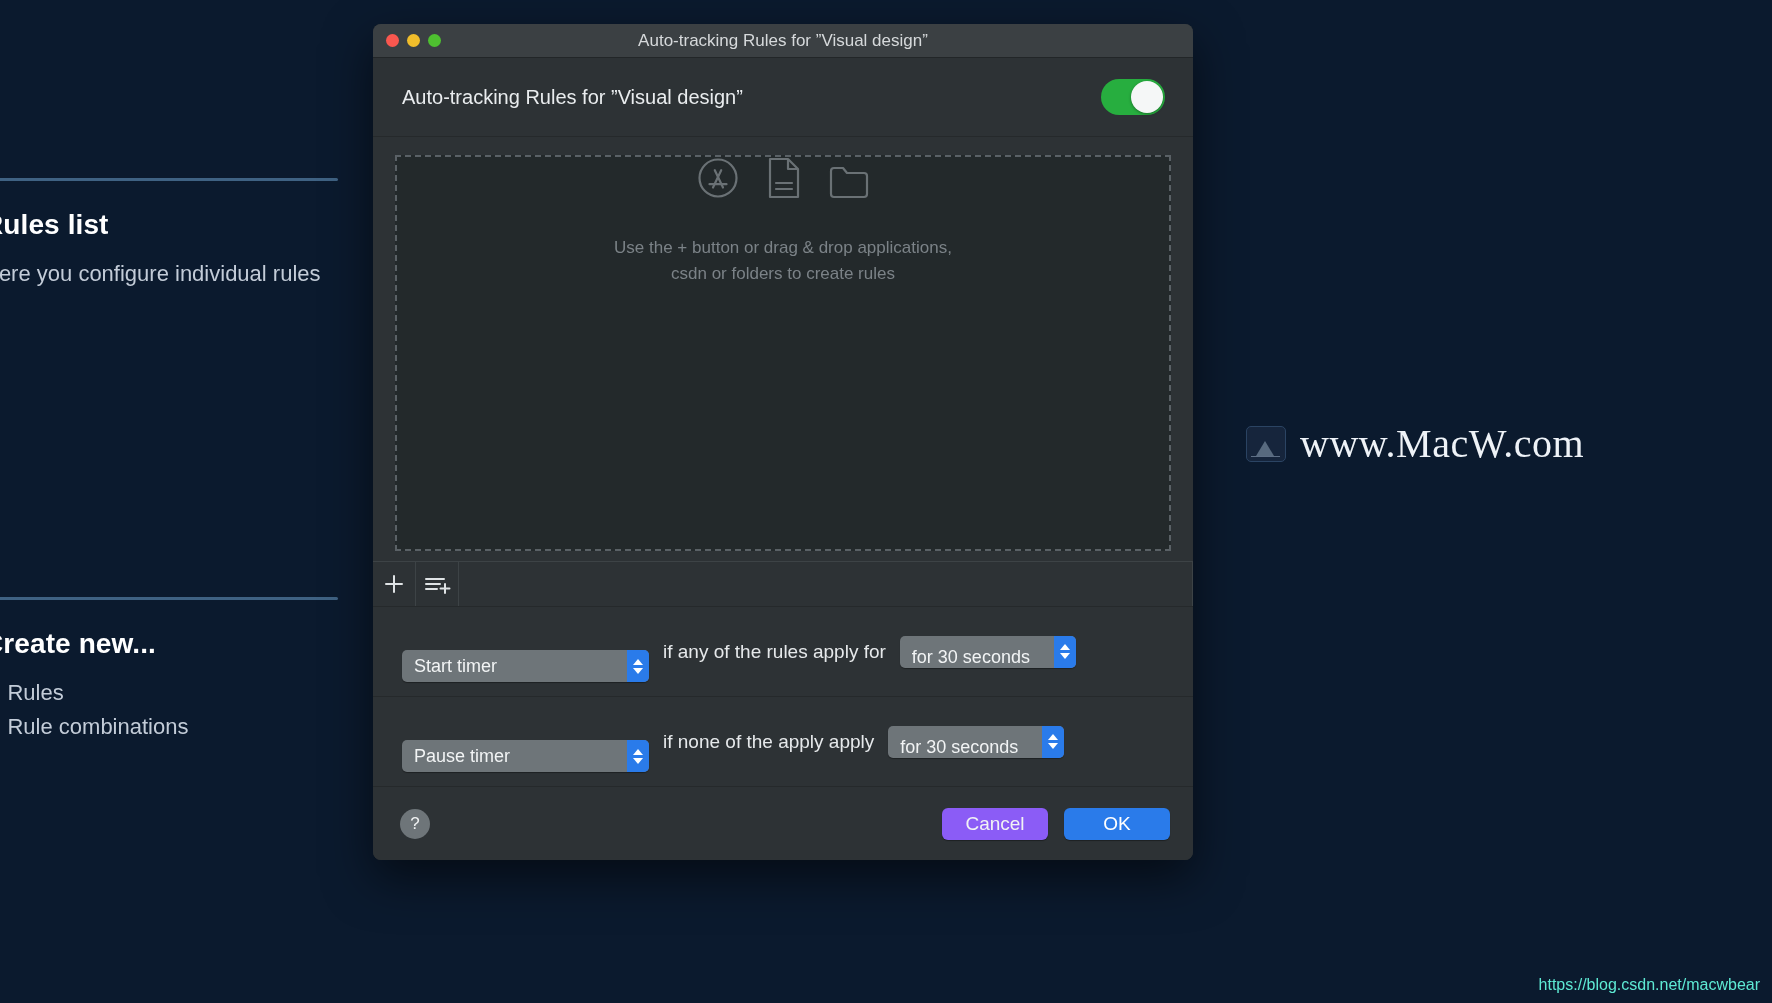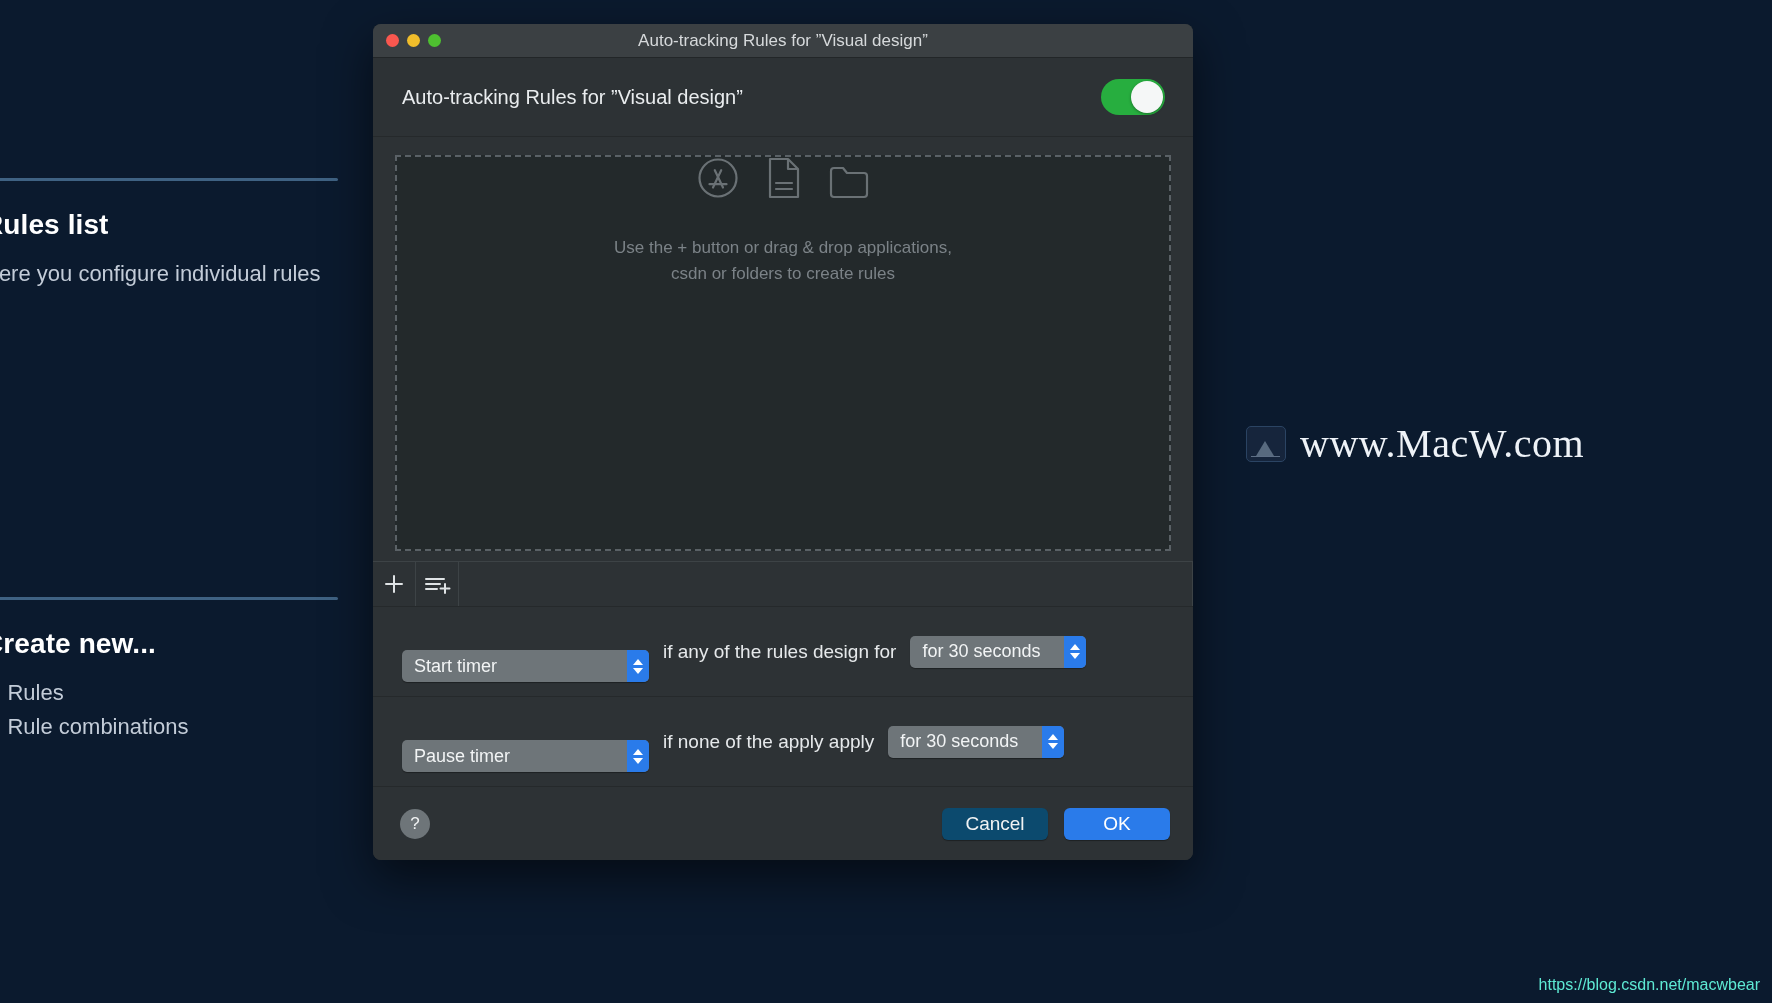--- a/index.html
+++ b/index.html
@@ -234,21 +234,21 @@
   .popup .stepper i {
     display: block;
     width: 0; height: 0;
     border-left: 5px solid transparent;
     border-right: 5px solid transparent;
   }
   .popup .stepper i.up   { border-bottom: 6px solid #fff; }
   .popup .stepper i.down { border-top: 6px solid #fff; }
 
   .popup.action { width: 247px; margin-top: 29px; }
-  .popup.delay  { width: 176px; }
+  .popup.delay  { width: 176px; align-items: flex-end; }
   .cond-text {
     font-size: 19px; color: #e6e9eb;
     padding: 0 14px;
     white-space: nowrap;
   }
 
   .footer {
     flex: none;
     height: 73px;
     display: flex; align-items: center;
@@ -266,21 +266,21 @@
   .footer .grow { flex: 1; }
   .btn {
     height: 32px;
     border-radius: 6px;
     font-size: 19px;
     display: flex; align-items: center; justify-content: center;
     padding: 0 22px;
     margin-left: 16px;
     box-shadow: 0 1px 1px rgba(0,0,0,.35);
   }
-  .btn.cancel { background: #0c4a6e; color: #f1f3f4; min-width: 62px; }
+  .btn.cancel { background: #8b5cf6; color: #f1f3f4; min-width: 62px; }
   .btn.ok     { background: #2a7bea; color: #ffffff; min-width: 62px; }
 </style>
 </head>
 <body>
 
 <div class="side-panel side-left">
 
   <div class="ann-block" id="left-rules-list">
     <div class="ann-rule"></div>
     <h2 class="ann-title">Rules list</h2>
@@ -380,21 +380,21 @@
   </div>
 
   <div class="rule-row">
     <div class="popup action">
       <span class="pv">Start timer</span>
       <span class="stepper">
         <i class="up"></i>
           <i class="down"></i>
       </span>
     </div>
-    <span class="cond-text">if any of the rules design for</span>
+    <span class="cond-text">if any of the rules apply for</span>
     <div class="popup delay">
       <span class="pv">for 30 seconds</span>
       <span class="stepper">
         <i class="up"></i>
           <i class="down"></i>
       </span>
     </div>
   </div>
 
   <div class="rule-row">

